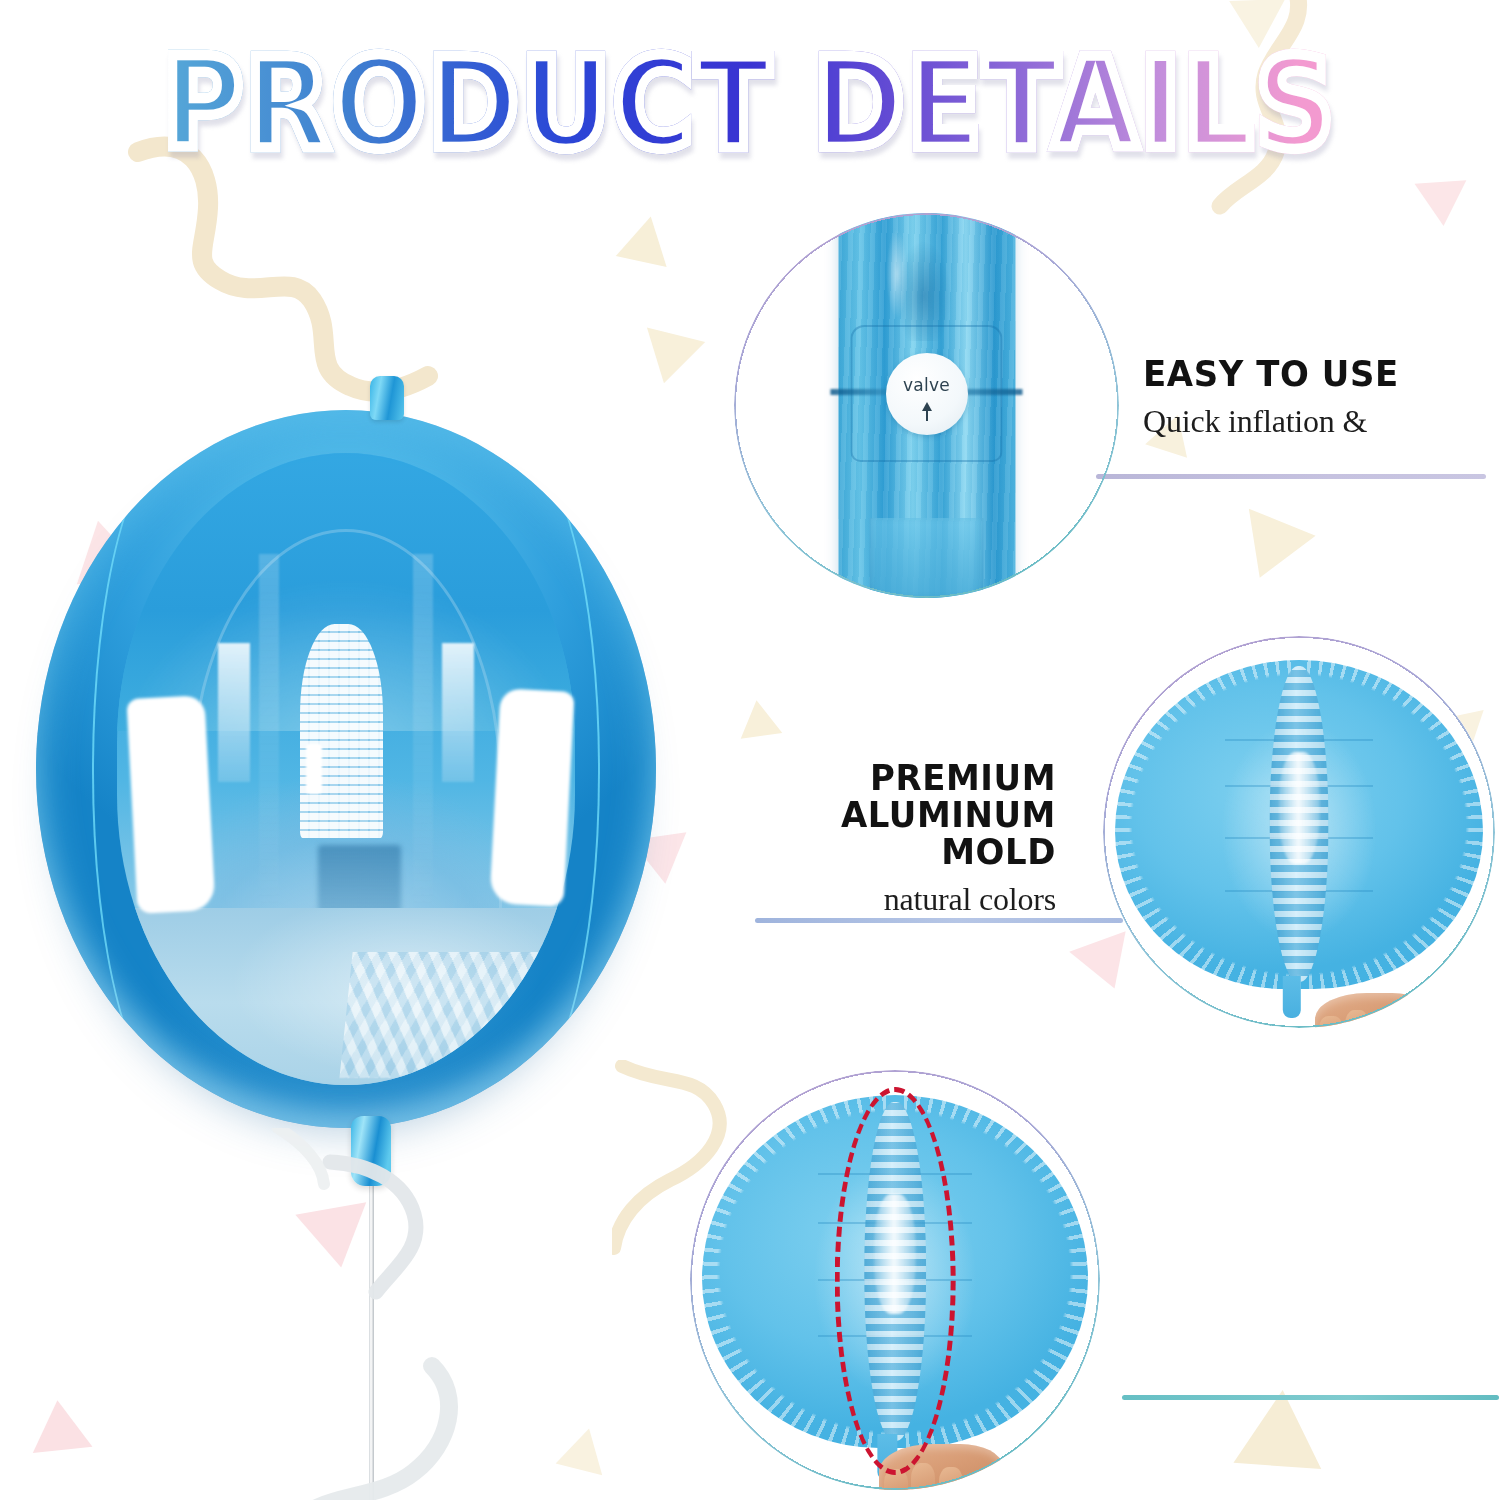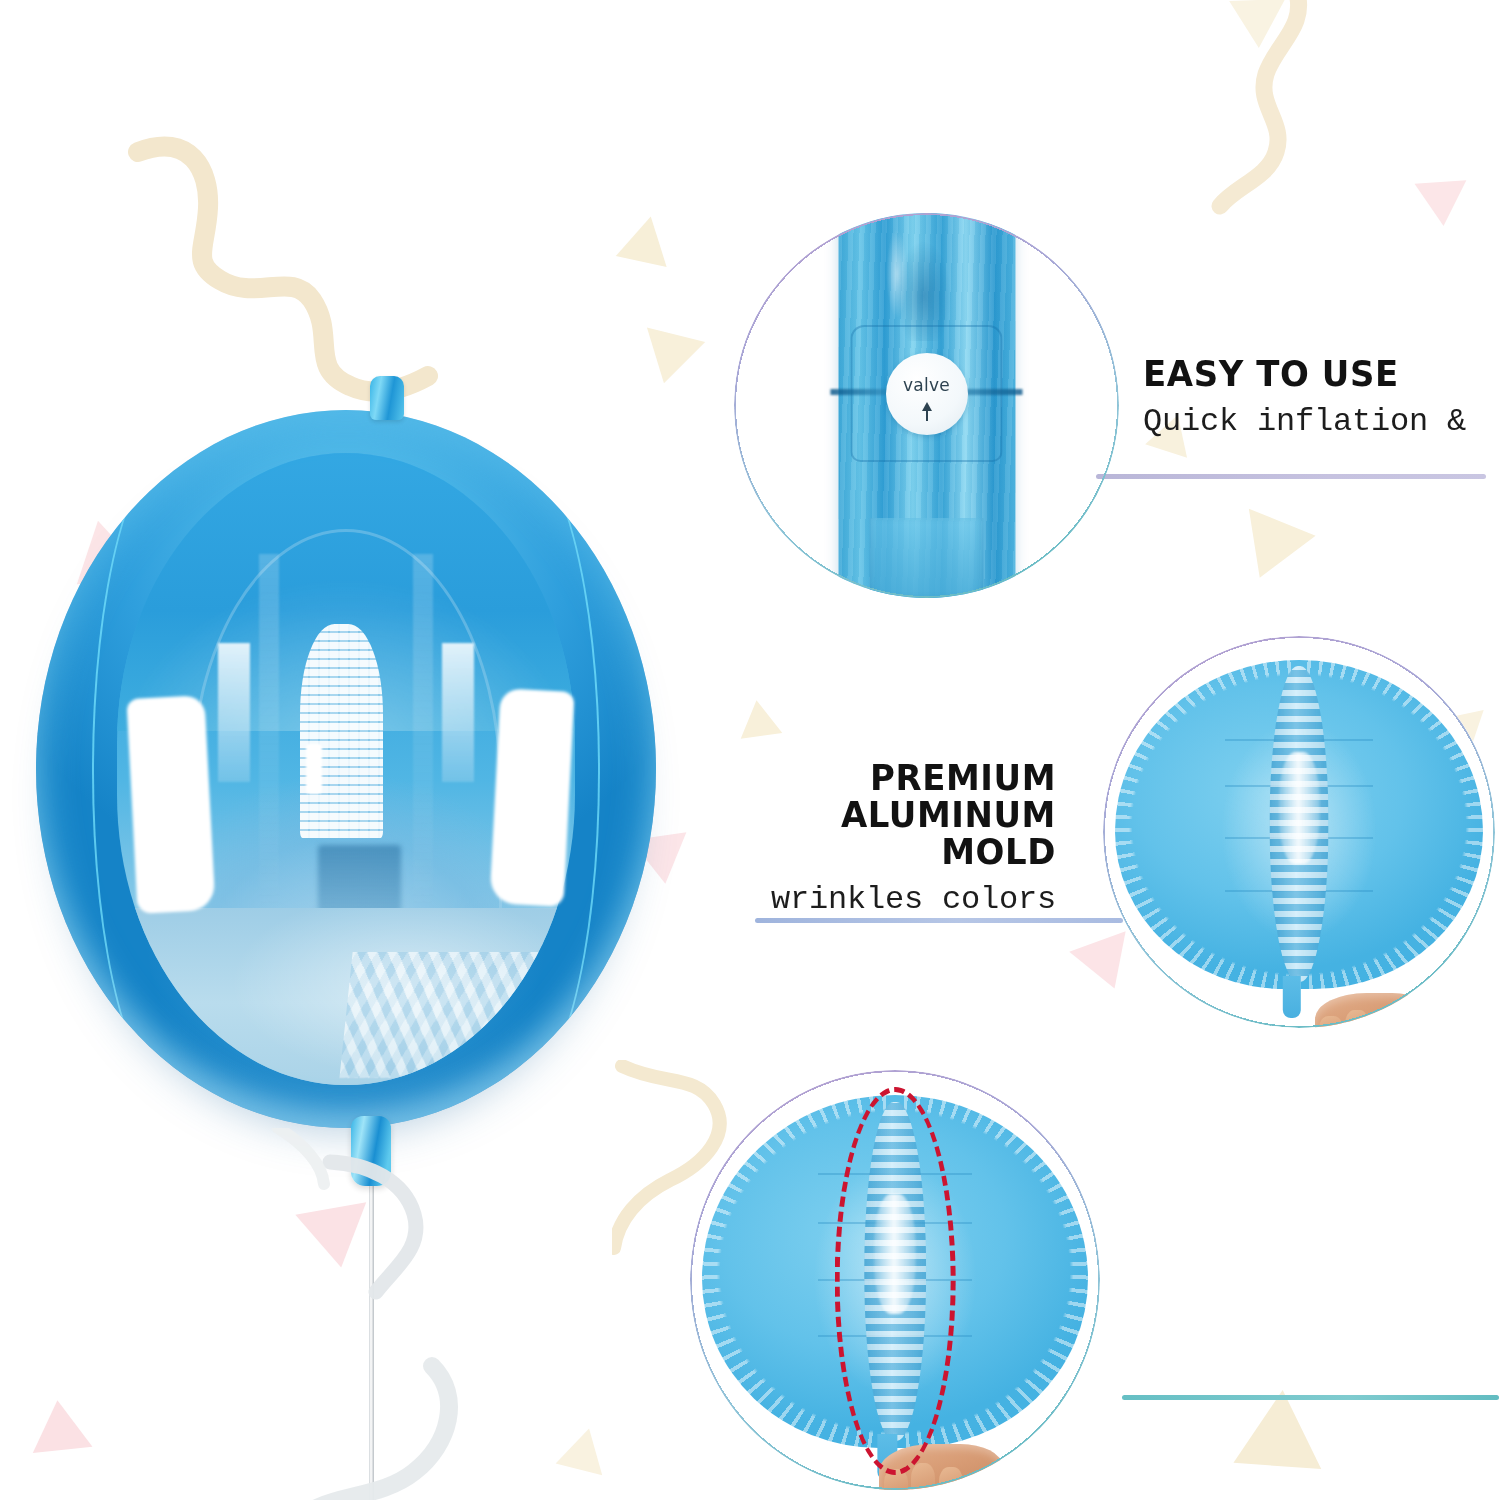--- a/index.html
+++ b/index.html
@@ -314,21 +314,21 @@
     font-weight:bold;
     color:#121212;
     font-size:35px;
     line-height:1.06;
     letter-spacing:.6px;
     transform:scaleX(.97);
     transform-origin:left center;
   }
   .feature.right-al .f-title{transform-origin:right center;}
   .f-desc{
-    font-family:Liberation Mono, monospace;
+    font-family:Liberation Serif, serif;
     color:#1d1d1d;
     font-size:32px;
     line-height:1.18;
     margin-top:10px;
     letter-spacing:-.2px;
   }
   .rule{position:absolute;height:5px;border-radius:3px;}
 
   .fe1{left:1143px;top:356px;width:340px;text-align:left;}
   .rule1{left:1096px;top:474px;width:390px;
@@ -370,20 +370,23 @@
   <div class="confetti tri" style="left:560px;top:1428px;border-left:24px solid transparent;border-right:24px solid transparent;border-bottom:42px solid #f9f2e0;transform:rotate(14deg);"></div>
 
   <div class="confetti tri" style="left:70px;top:520px;border-left:34px solid transparent;border-right:34px solid transparent;border-bottom:58px solid #fce5e7;transform:rotate(-12deg);"></div>
   <div class="confetti tri" style="left:300px;top:1208px;border-left:36px solid transparent;border-right:36px solid transparent;border-bottom:60px solid #fbe2e5;transform:rotate(170deg);"></div>
   <div class="confetti tri" style="left:30px;top:1400px;border-left:30px solid transparent;border-right:30px solid transparent;border-bottom:50px solid #fbe1e4;transform:rotate(-6deg);"></div>
   <div class="confetti tri" style="left:1416px;top:182px;border-left:26px solid transparent;border-right:26px solid transparent;border-bottom:44px solid #fce6e8;transform:rotate(176deg);"></div>
   <div class="confetti tri" style="left:1076px;top:940px;border-left:30px solid transparent;border-right:30px solid transparent;border-bottom:50px solid #fce4e7;transform:rotate(160deg);"></div>
   <div class="confetti tri" style="left:970px;top:1238px;border-left:22px solid transparent;border-right:22px solid transparent;border-bottom:38px solid #fce5e8;transform:rotate(-170deg);"></div>
   <div class="confetti tri" style="left:634px;top:836px;border-left:28px solid transparent;border-right:28px solid transparent;border-bottom:48px solid #fce5e8;transform:rotate(172deg);"></div>
 
+  <div class="title-wrap">
+    <div class="title">PRODUCT DETAILS</div>
+  </div>
 
   <div class="hero">
     <div class="hero-neck"></div>
     <div class="ball">
       <div class="room">
         <div class="ceiling"></div>
         <div class="arch"></div>
         <div class="colL"></div>
           <div class="colR"></div>
         <div class="sidewin l"></div>
@@ -474,20 +477,20 @@
     <div class="f-desc">
       <div>Quick inflation &amp;</div>
     </div>
   </div>
   <div class="rule rule1"></div>
 
   <div class="feature fe2 right-al">
     <div class="f-title">PREMIUM</div>
     <div class="f-title">ALUMINUM MOLD</div>
     <div class="f-desc">
-      <div>wrinkles colors</div>
+      <div>natural colors</div>
     </div>
   </div>
   <div class="rule rule2"></div>
 
   <div class="rule rule3"></div>
 
 </div>
 
 </body></html>

